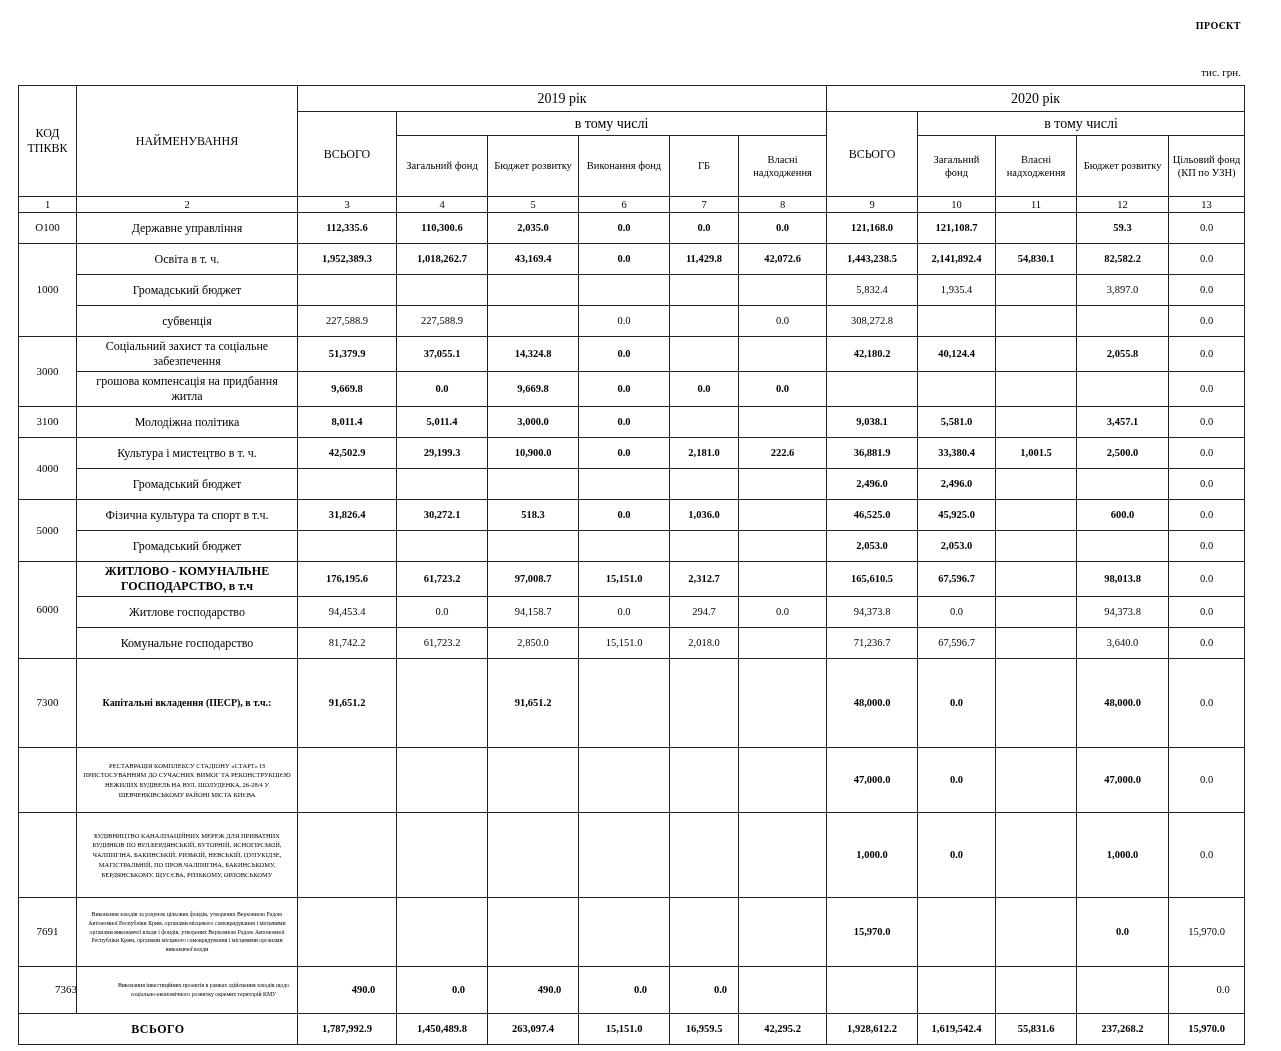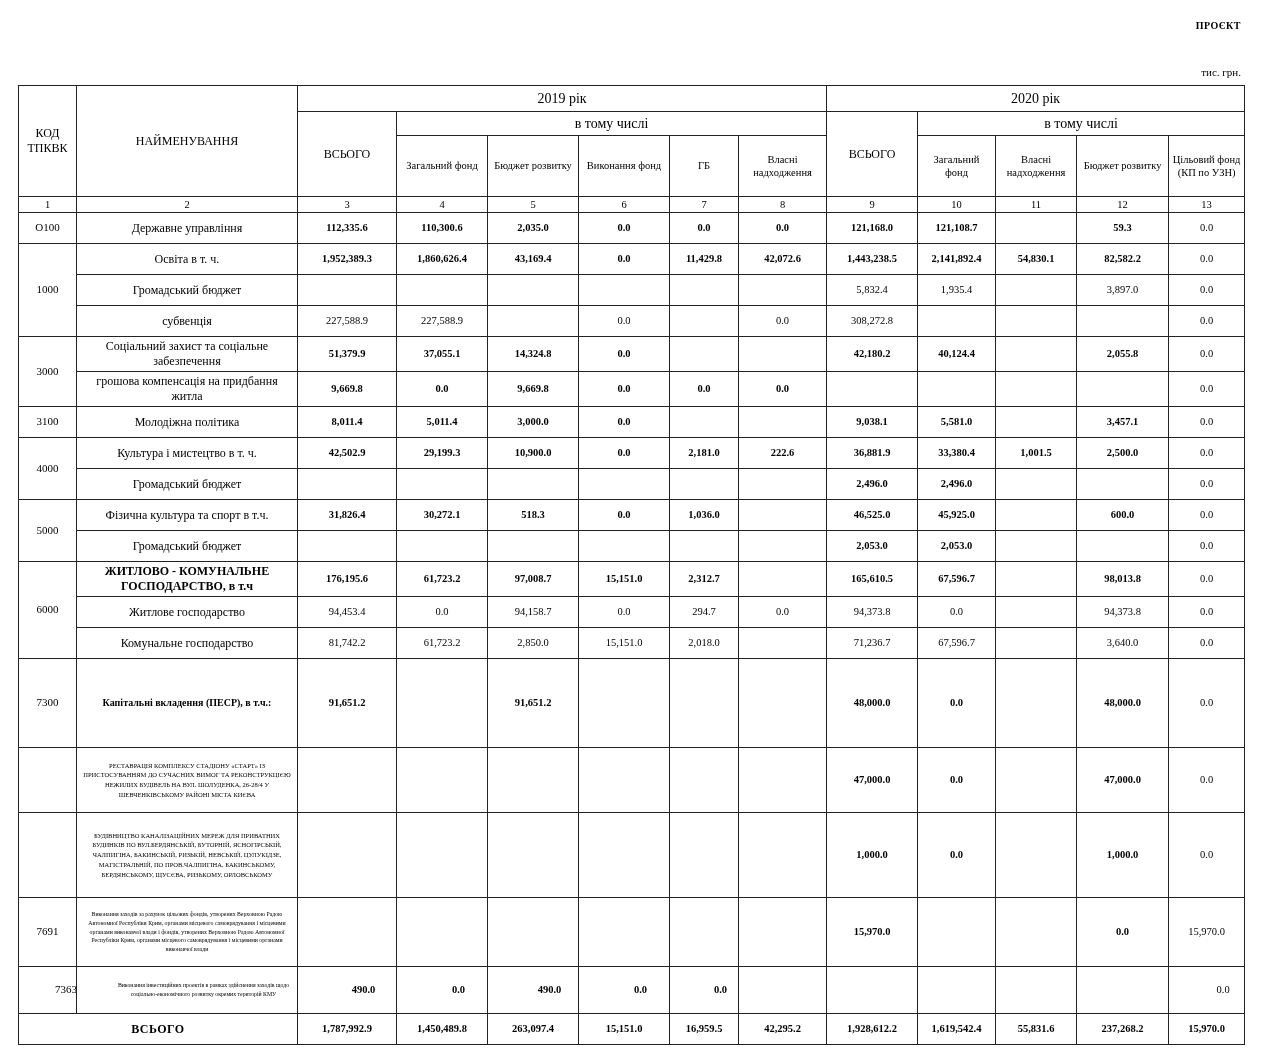--- a/index.html
+++ b/index.html
@@ -112,21 +112,21 @@
           <td class="val vb">121,168.0</td>
           <td class="val vb">121,108.7</td>
           <td class="val vb"></td>
           <td class="val vb">59.3</td>
           <td class="val vb last">0.0</td>
         </tr>
         <tr class="kind-item">
           <td class="code" rowspan="3">1000</td>
           <td class="name">Освіта в т. ч.</td>
           <td class="val vb">1,952,389.3</td>
-          <td class="val vb">1,860,626.4</td>
+          <td class="val vb">1,018,262.7</td>
           <td class="val vb">43,169.4</td>
           <td class="val vb">0.0</td>
           <td class="val vb">11,429.8</td>
           <td class="val vb">42,072.6</td>
           <td class="val vb">1,443,238.5</td>
           <td class="val vb">2,141,892.4</td>
           <td class="val vb">54,830.1</td>
           <td class="val vb">82,582.2</td>
           <td class="val vb last">0.0</td>
         </tr>

